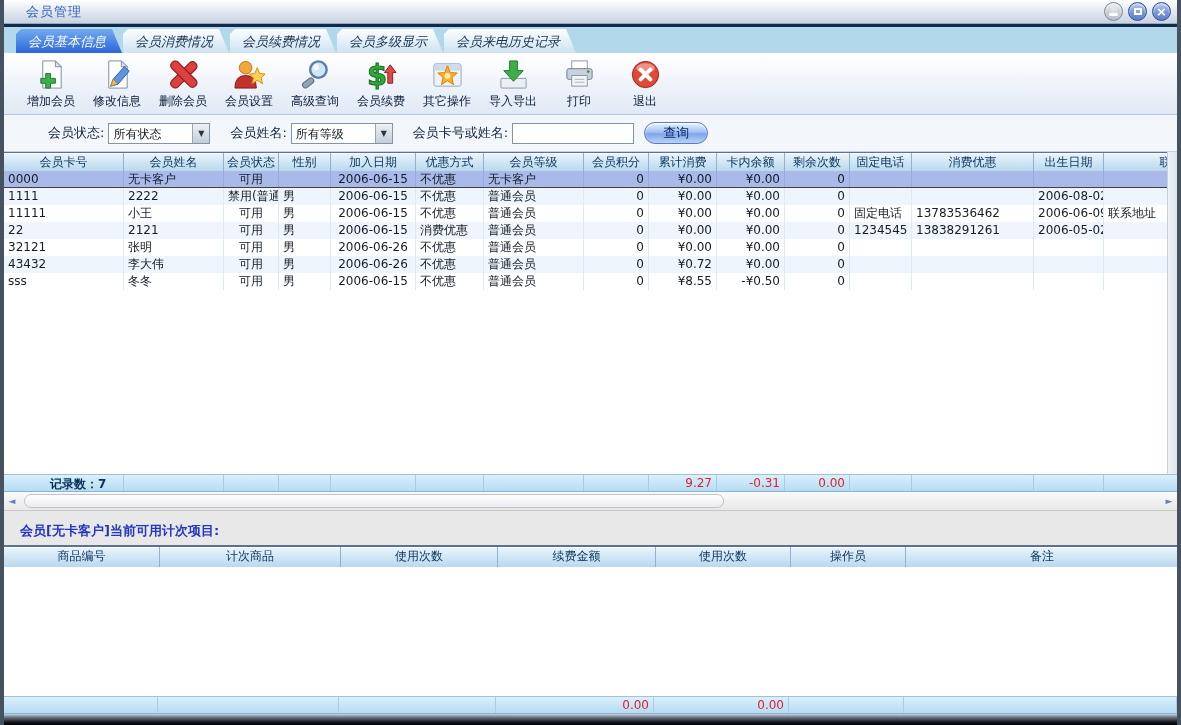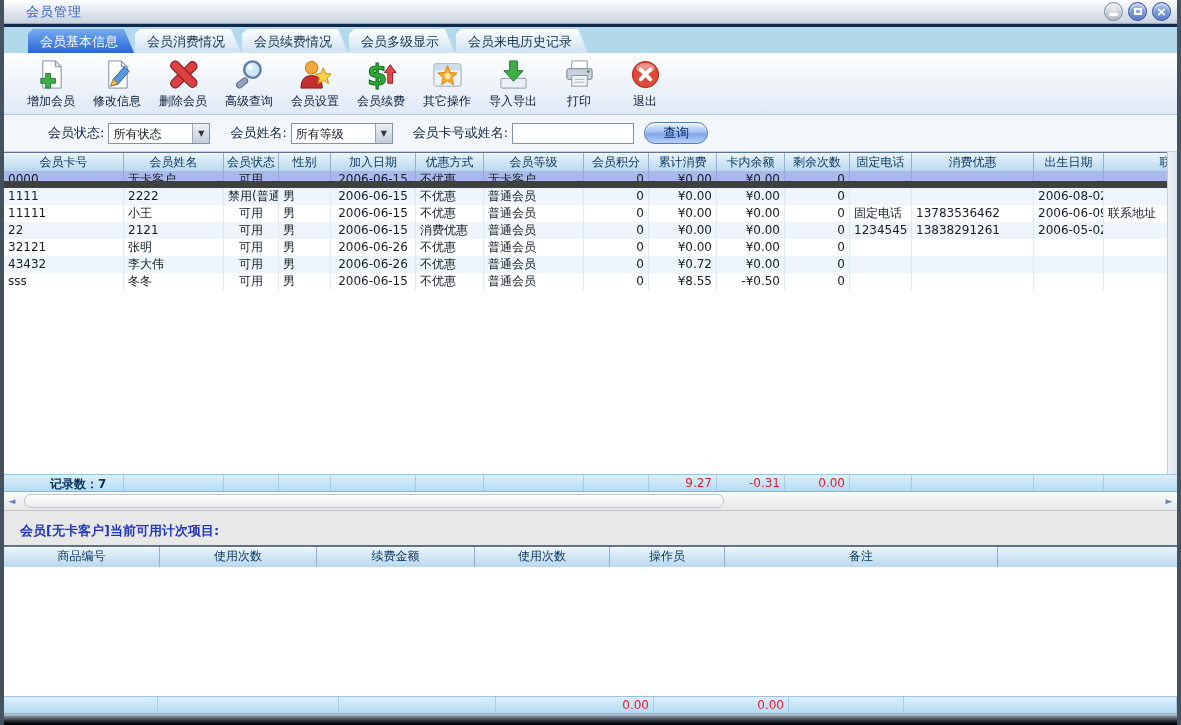--- a/index.html
+++ b/index.html
@@ -16,21 +16,21 @@
   .wbtn { width:19px; height:19px; border-radius:50%; display:flex; align-items:center; justify-content:center;
     border:1px solid #7d8aa0; box-shadow:inset 0 2px 3px rgba(255,255,255,.8); cursor:default; }
   .wbtn.wmin { background:radial-gradient(circle at 50% 30%, #e9ebee, #aab1ba); }
   .wbtn.wmax, .wbtn.wclose { background:radial-gradient(circle at 50% 30%, #9db6e8, #4a6cc0); border-color:#2d4f9e; }
   .minbar { width:9px; height:3px; background:#fff; border-radius:2px; margin-top:6px; }
   .maxbox { width:8px; height:7px; border:2px solid #fff; }
   .xglyph { color:#fff; font-size:13px; font-weight:bold; line-height:1; }
 
   
   .darkband { height:3px; background:#12294e; flex:none; }
-  .tabstrip { height:26px; background:#b2d8ec; display:flex; align-items:flex-end; padding-left:24px; flex:none; }
+  .tabstrip { height:26px; background:#b2d8ec; display:flex; align-items:flex-end; padding-left:12px; flex:none;font-style:italic; }
   .tab { height:24px; padding:4px 16px 0 12px; margin-right:1px; font-size:13px; color:#16324e;
     background:linear-gradient(#fdfeff,#cde2f2); cursor:default; white-space:nowrap;
     clip-path:polygon(0 100%, 0 5px, 5px 0, calc(100% - 10px) 0, 100% 100%);
     filter:drop-shadow(0 0 1px #7a98b4); }
   .tab.active { background:linear-gradient(#74abf0,#2a66d8); color:#ffffff; }
 
   
   .toolbar { height:62px; background:linear-gradient(#ffffff,#e0e9f6); border-bottom:1px solid #b6c6dc;
     display:flex; align-items:center; padding-left:14px; flex:none; }
   .tbtn { width:66px; height:56px; display:flex; flex-direction:column; align-items:center; justify-content:center;
@@ -56,21 +56,21 @@
   .grid-wrap { height:322px; display:flex; flex:none; background:#fff; }
   .grid { width:1163px; overflow:hidden; display:flex; flex-direction:column; }
   .vscroll { width:10px; background:linear-gradient(90deg,#eef2f6,#dde4ec); border-left:1px solid #c4d0dc; flex:none; }
   .hrow { display:flex; height:19px; flex:none; border-top:1px solid #5a7290;
     background:linear-gradient(#eaf5fd,#bad8ee); }
   .hrow2 { height:21px; }
   .hcell { font-size:12px; color:#08335e; text-align:center; line-height:18px; white-space:nowrap;
     overflow:hidden; border-right:1px solid #8fb2d2; box-shadow:inset 0 1px 0 #ffffff; flex:none; }
   .trow { display:flex; height:17px; flex:none; background:#fff; }
   .trow.stripe { background:#eef5fc; }
-  .trow.sel { background:#a9b9e9; border-bottom:7px solid #404040; }
+  .trow.sel { background:#a9b9e9; border-bottom:1px solid #404040; }
   .tcell { font-size:12px; color:#141c26; line-height:16px; padding:0 4px; white-space:nowrap; overflow:hidden;
     border-right:1px solid #dceaf6; flex:none; }
   .trow.sel .tcell { border-right-color:#96a8dd; }
   .grid-fill { flex:1; background:#fff; }
 
   
   .summary { height:18px; background:linear-gradient(#dbeffb,#b5dcf3); border-top:1px solid #9cc2dc;
     border-bottom:1px solid #8cb4d2; display:flex; position:relative; flex:none; }
   .scell { font-size:12px; line-height:16px; padding:0 4px; text-align:right; color:#e02030;
     border-right:1px solid #a8cce2; white-space:nowrap; overflow:hidden; flex:none; }
@@ -144,33 +144,33 @@
         <svg viewBox="0 0 34 34">
           <g fill="#dd4040" stroke="#8e1d1d" stroke-width="1.2">
             <rect x="13" y="0" width="9" height="34" rx="4" transform="rotate(45 17 17)"></rect>
             <rect x="13" y="0" width="9" height="34" rx="4" transform="rotate(-45 17 17)"></rect>
           </g>
         </svg>
         <span class="tlabel">删除会员</span>
       </div>
       <div class="tbtn">
         <svg viewBox="0 0 34 34">
+          <circle cx="13" cy="10" r="6.5" fill="#f2a93b" stroke="#c07818"></circle>
+          <path d="M2 31q0-13 11-13t11 13z" fill="#c23030" stroke="#8a1818"></path>
+          <polygon points="25,10 27.5,16 33,16.5 29,20.5 30.5,26.5 25,23 19.5,26.5 21,20.5 17,16.5 22.5,16" fill="#ffd24a" stroke="#d88a14"></polygon>
+        </svg>
+        <span class="tlabel">会员设置</span>
+      </div>
+      <div class="tbtn">
+        <svg viewBox="0 0 34 34">
           <circle cx="20" cy="12" r="8.5" fill="#cfe6f8" stroke="#5c7eac" stroke-width="2.5"></circle>
           <circle cx="17.5" cy="9.5" r="3" fill="#ffffff" opacity=".8"></circle>
           <rect x="3" y="23" width="13" height="6" rx="3" transform="rotate(-38 9 26)" fill="#93a2b8" stroke="#5a6a84"></rect>
         </svg>
         <span class="tlabel">高级查询</span>
-      </div>
-      <div class="tbtn">
-        <svg viewBox="0 0 34 34">
-          <circle cx="13" cy="10" r="6.5" fill="#f2a93b" stroke="#c07818"></circle>
-          <path d="M2 31q0-13 11-13t11 13z" fill="#c23030" stroke="#8a1818"></path>
-          <polygon points="25,10 27.5,16 33,16.5 29,20.5 30.5,26.5 25,23 19.5,26.5 21,20.5 17,16.5 22.5,16" fill="#ffd24a" stroke="#d88a14"></polygon>
-        </svg>
-        <span class="tlabel">会员设置</span>
       </div>
       <div class="tbtn">
         <svg viewBox="0 0 34 34">
           <text x="2" y="28" font-size="30" font-weight="bold" fill="#2faa3a" stroke="#156a1e" font-family="DejaVu Sans,sans-serif">$</text>
           <path d="M26 7l6 8h-3.5v11h-5V15H20z" fill="#e04848" stroke="#8e1d1d"></path>
         </svg>
         <span class="tlabel">会员续费</span>
       </div>
       <div class="tbtn">
         <svg viewBox="0 0 34 34">
@@ -392,20 +392,21 @@
     <div class="harrow right">►</div>
   </div>
 
   <div class="section-strip">
     <span class="section-title">会员[无卡客户]当前可用计次项目:</span>
   </div>
   <div class="grid2-wrap">
     <div class="grid" id="detail-grid" style="width:1173px">
         <div class="hrow hrow2">
           <div class="hcell" style="width: 156px;">商品编号</div>
+          <div class="hcell" style="width: 181px;">计次商品</div>
           <div class="hcell" style="width: 157px;">使用次数</div>
           <div class="hcell" style="width: 158px;">续费金额</div>
           <div class="hcell" style="width: 135px;">使用次数</div>
           <div class="hcell" style="width: 115px;">操作员</div>
           <div class="hcell" style="width: 273px;">备注</div>
         </div>
         <div class="grid-fill"></div>
       </div>
   </div>
   <div class="summary" id="detail-summary">

